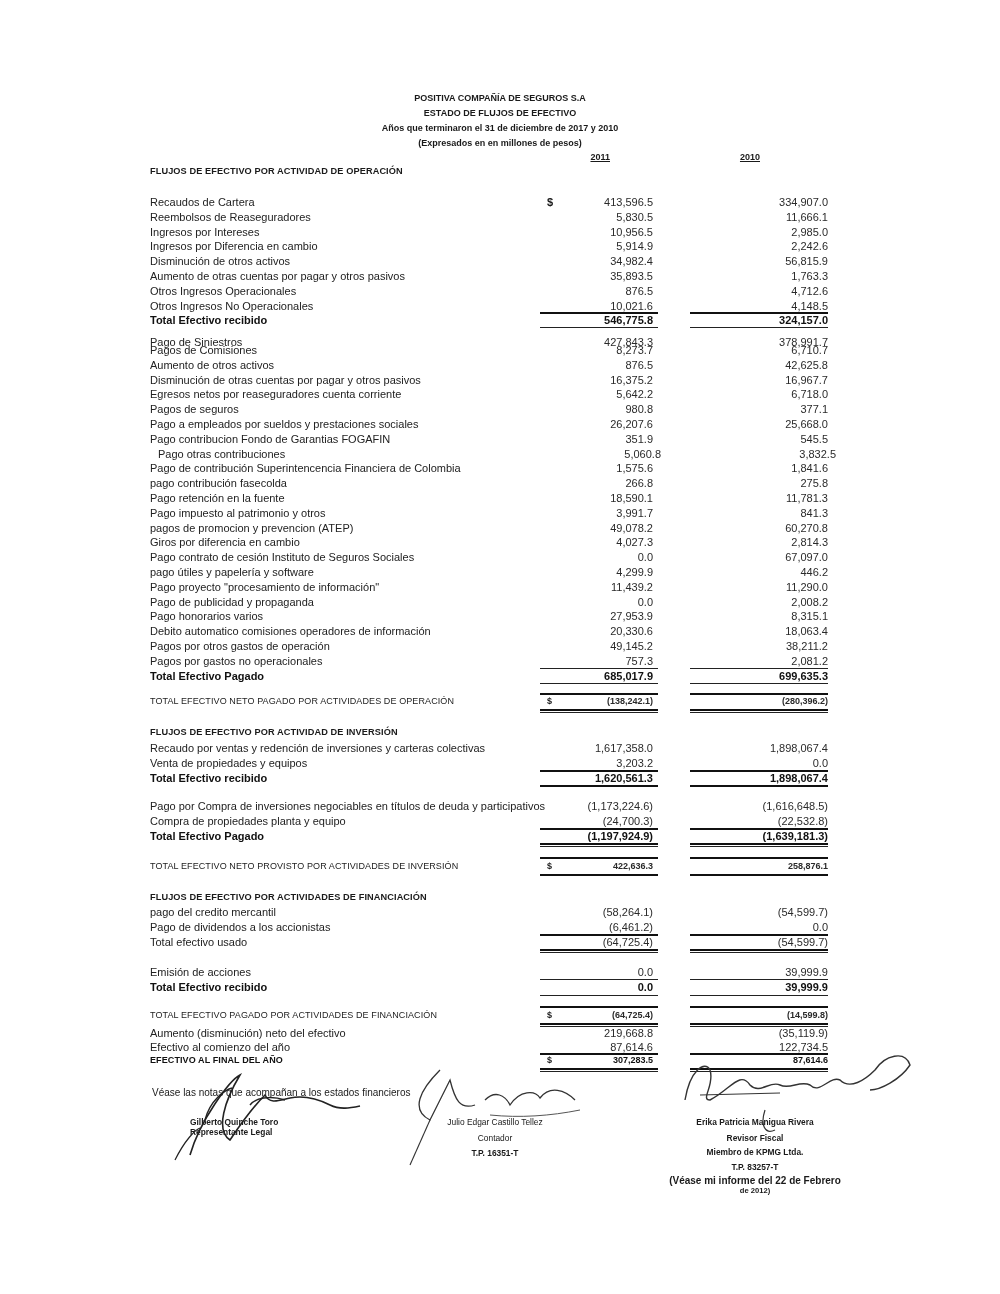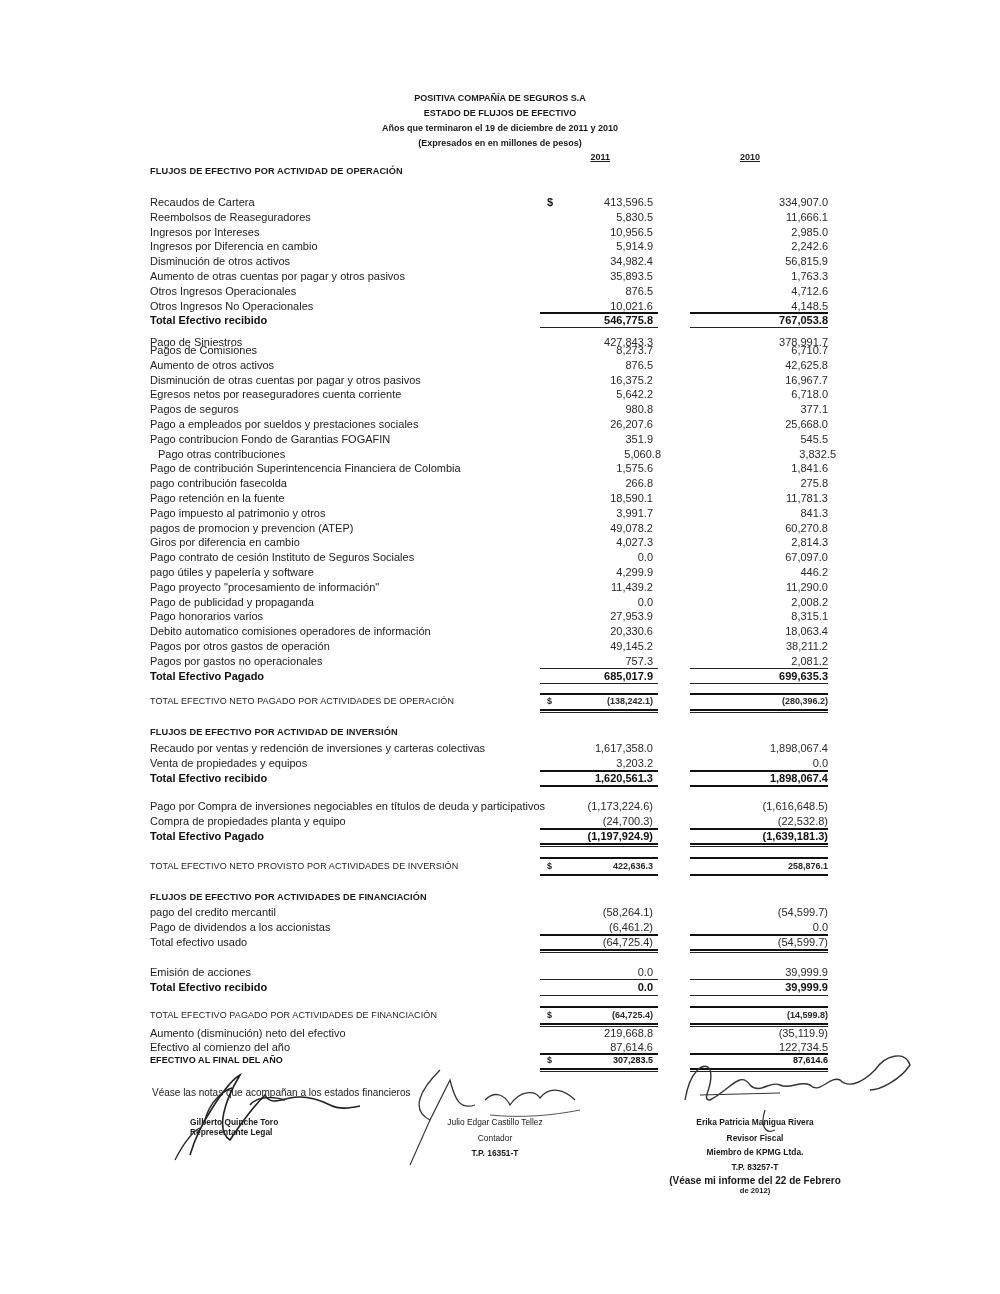--- a/index.html
+++ b/index.html
@@ -22,21 +22,21 @@
   .footer { position:absolute; font-size:10px; }
   .sig { position:absolute; font-size:8.4px; text-align:center; }
   .sig .b { font-weight:bold; }
   svg.scribble { position:absolute; overflow:visible; }
 </style>
 </head>
 <body>
 
 <div class="hdr" style="top:93px">POSITIVA COMPAÑÍA DE SEGUROS S.A</div>
 <div class="hdr" style="top:108px">ESTADO DE FLUJOS DE EFECTIVO</div>
-<div class="hdr" style="top:123px">Años que terminaron el 19 de diciembre de 2011 y 2010</div>
+<div class="hdr" style="top:123px">Años que terminaron el 31 de diciembre de 2017 y 2010</div>
 <div class="hdr" style="top:138px">(Expresados en en millones de pesos)</div>
 <div class="yearhdr" style="left:560px;width:50px">2011</div>
 <div class="yearhdr" style="left:710px;width:50px">2010</div>
 
 <div id="content">
     <div class="sec" style="top: 166px;">FLUJOS DE EFECTIVO POR ACTIVIDAD DE OPERACIÓN</div>
     <div class="row" style="top: 196px;">
       <span class="lbl">Recaudos de Cartera</span>
       <span class="cur">$</span>
       <span class="v1">413,596.5</span>
@@ -75,21 +75,21 @@
     <div class="row" style="top: 299.6px;">
       <span class="lbl">Otros Ingresos No Operacionales</span>
       <span class="v1">10,021.6</span>
       <span class="v2">4,148.5</span>
     </div>
     <div class="line c1 thick" style="top: 312.4px;"></div>
     <div class="line c2 thick" style="top: 312.4px;"></div>
     <div class="row bold" style="top: 314.4px;">
       <span class="lbl">Total Efectivo recibido</span>
       <span class="v1">546,775.8</span>
-      <span class="v2">767,053.8</span>
+      <span class="v2">324,157.0</span>
     </div>
     <div class="line c1" style="top: 327.2px;"></div>
     <div class="line c2" style="top: 327.2px;"></div>
     <div class="row" style="top: 336px;">
       <span class="lbl">Pago de Siniestros</span>
       <span class="v1">427,843.3</span>
       <span class="v2">378,991.7</span>
     </div>
     <div class="row" style="top: 344px;">
       <span class="lbl">Pagos de Comisiones</span>

